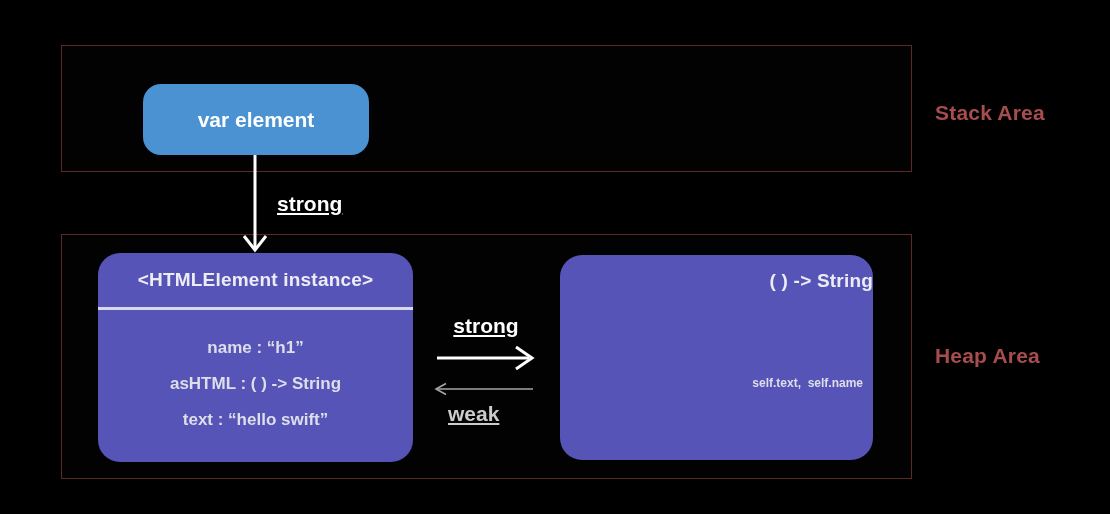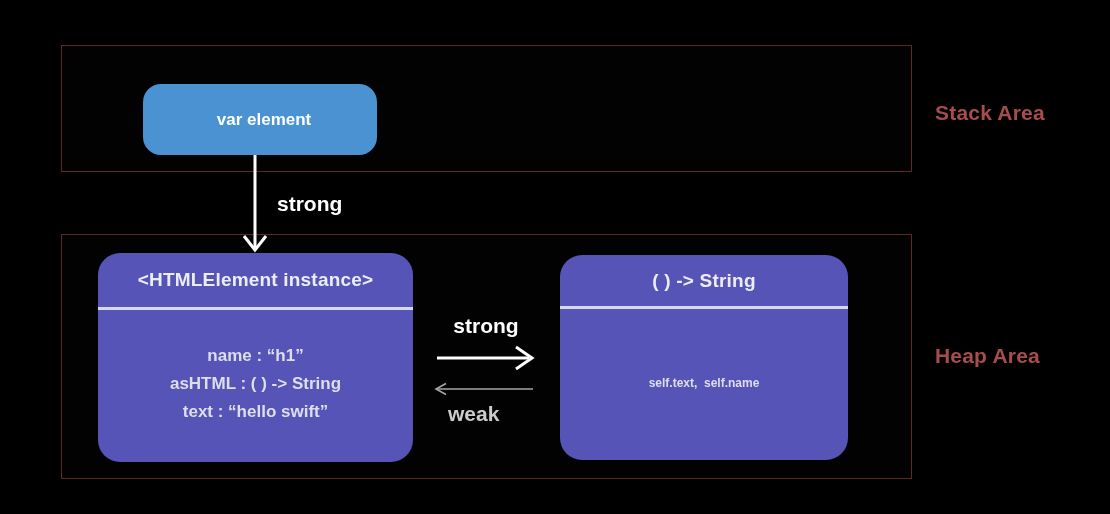--- a/index.html
+++ b/index.html
@@ -36,55 +36,55 @@
   .stack-label { top: 101px; }
   .heap-label  { top: 344px; }
 
   .var-box {
     position: absolute;
     left: 143px; top: 84px;
     width: 226px; height: 71px;
     background: #4a92d2;
     border-radius: 18px;
     color: #ffffff;
-    font-size: 17px;
+    font-size: 21px;
     font-weight: bold;
     display: flex;
     align-items: center;
     justify-content: center;
-    padding-left: 8px;
   }
 
   .arrow-svg { position: absolute; }
   .down-arrow   { left: 240px; top: 155px; }
   .strong-arrow { left: 435px; top: 344px; }
   .weak-arrow   { left: 433px; top: 381px; }
 
   .ref-label {
     position: absolute;
     color: #ffffff;
     font-size: 21px;
     font-weight: bold;
     white-space: nowrap;
+    text-decoration: underline;
   }
   .strong-down-label { left: 277px; top: 192px; }
   .strong-mid-label  { left: 450px; top: 314px; width: 72px; text-align: center; }
   .weak-mid-label    { left: 448px; top: 402px; width: 72px; text-align: left; color: #cccccc; }
 
   .node {
     position: absolute;
     background: #5654b6;
     border-radius: 22px;
     color: #e6e6f1;
     overflow: hidden;
     display: flex;
     flex-direction: column;
   }
   .instance-node { left: 98px;  top: 253px; width: 315px; height: 209px; }
-  .closure-node  { left: 560px; top: 255px; width: 288px; height: 205px; }
+  .closure-node  { left: 560px; top: 255px; width: 313px; height: 205px; align-items: flex-end; }
 
   .node-title {
     height: 54px;
     flex: 0 0 auto;
     display: flex;
     align-items: center;
     justify-content: center;
     font-size: 19px;
     font-weight: bold;
     color: #ececf5;
@@ -96,21 +96,21 @@
     flex: 0 0 auto;
     height: 3px;
     background: #d8d8e6;
   }
   .node-body {
     flex: 1 1 auto;
     display: flex;
     flex-direction: column;
     align-items: center;
     justify-content: center;
-    gap: 8px;
+    gap: 16px;
     padding: 4px 10px 8px 10px;
   }
   .node-field {
     font-size: 17px;
     font-weight: bold;
     color: #dedeeb;
     white-space: pre;
   }
   .closure-node .node-field { font-size: 12px; }
 </style>

